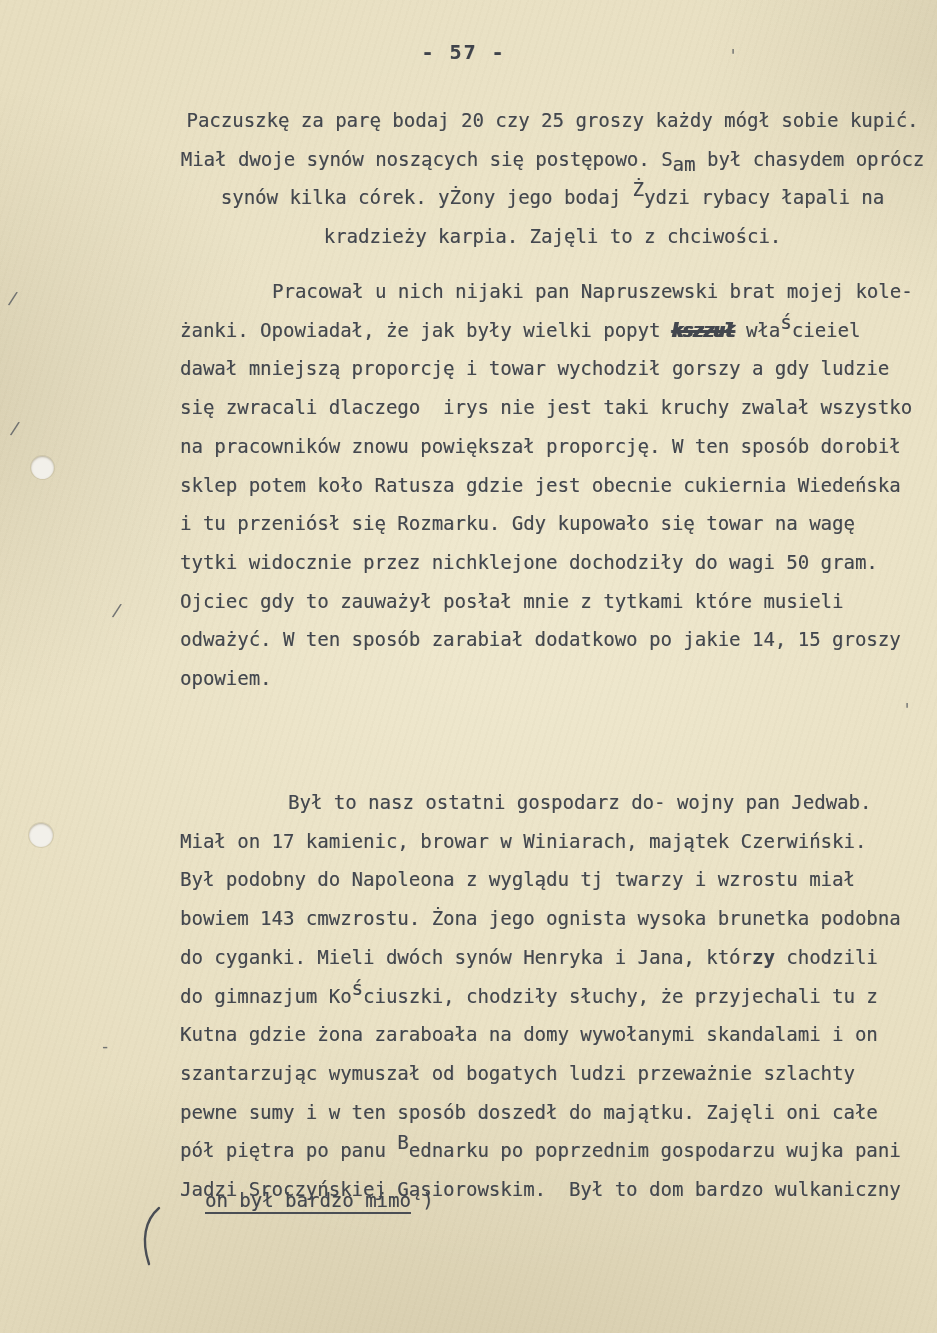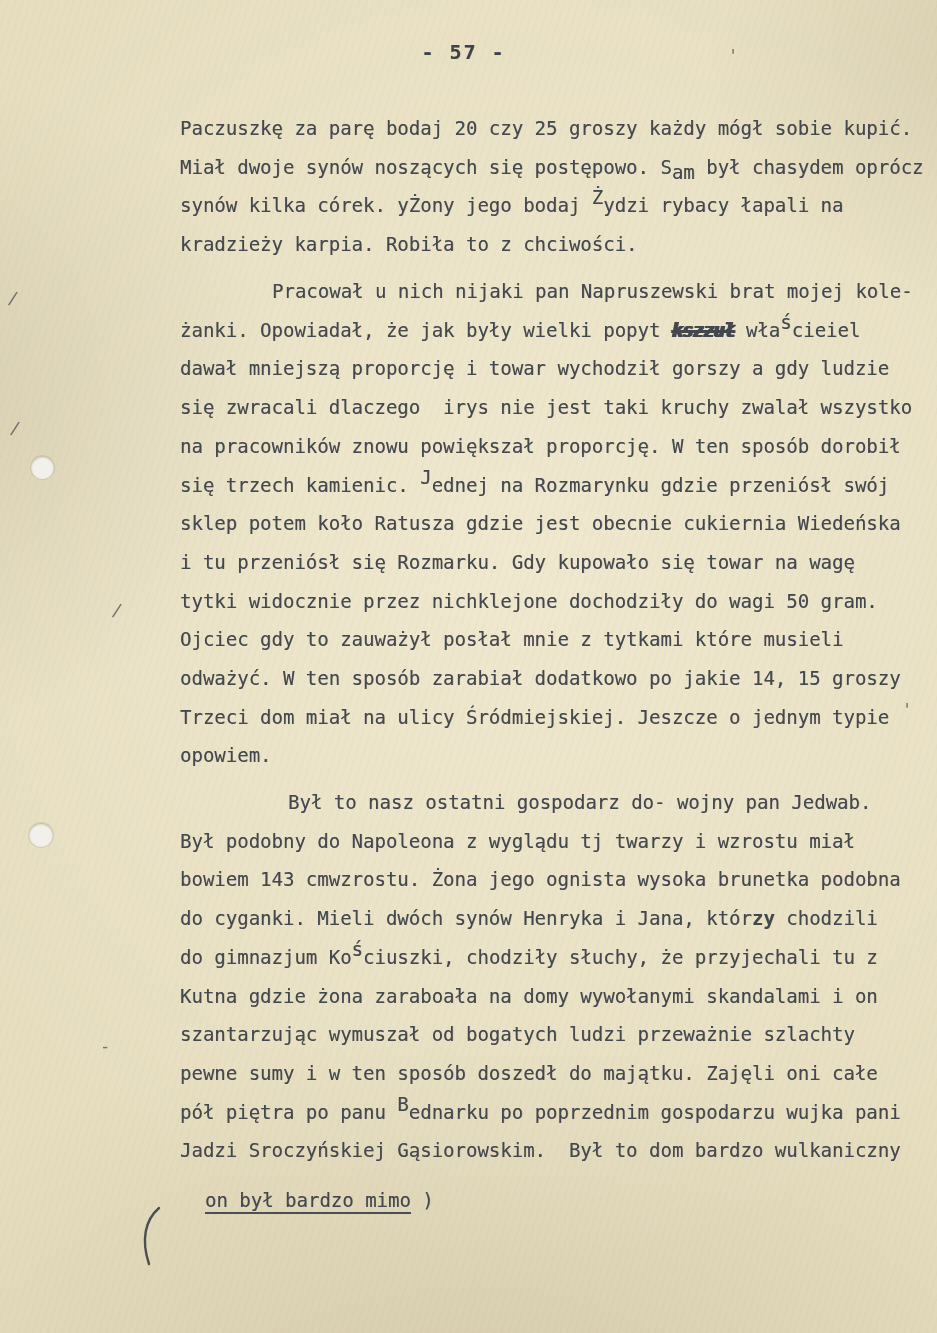--- a/index.html
+++ b/index.html
@@ -36,21 +36,21 @@
     font-size:20px;font-weight:bold;
     letter-spacing:2px;
     color:#3f434b;
     text-shadow:0.4px 0.4px 0.5px rgba(63,67,75,0.45);
   }
   .text{
     position:absolute;left:180px;width:745px;
     font-size:19px;line-height:38.7px;
     text-shadow:0.4px 0.4px 0.5px rgba(63,67,75,0.40);
   }
-  .para-1{top:109px;}
+  .para-1{top:101px;text-align:center;}
   .para-2{top:272px;}
   .para-3{top:783px;}
   .para-3-end{top:1190px;line-height:21.5px;}
   .line{white-space:pre;}
   .para-2 .line.indent{text-indent:92px;}
   .para-3 .line.indent{text-indent:108px;}
   .seg-sup{position:relative;top:-8px;}
   .seg-sub{position:relative;top:5px;}
   .seg-bold{font-weight:bold;}
   .seg-xout{
@@ -84,39 +84,38 @@
 
   <div class="punch punch-1"></div>
   <div class="punch punch-2"></div>
 
   <div class="page-number">- 57 -</div>
 
   <div class="text para-1">
       <div class="line"><span>Paczuszkę za parę bodaj 20 czy 25 groszy każdy mógł sobie kupić.</span></div>
       <div class="line"><span>Miał dwoje synów noszących się postępowo. S</span><span class="seg-sub">am</span><span> był chasydem oprócz</span></div>
       <div class="line"><span>synów kilka córek. yŻony jego bodaj </span><span class="seg-sup">Ż</span><span>ydzi rybacy łapali na</span></div>
-      <div class="line"><span>kradzieży karpia. Robiła to z chciwości.</span></div>
+      <div class="line"><span>kradzieży karpia. Zajęli to z chciwości.</span></div>
     </div>
   <div class="text para-2">
       <div class="line indent"><span>Pracował u nich nijaki pan Napruszewski brat mojej kole-</span></div>
       <div class="line"><span>żanki. Opowiadał, że jak były wielki popyt </span><span class="seg-xout">kszzuł</span><span> wła</span><span class="seg-sup">ś</span><span>cieiel</span></div>
       <div class="line"><span>dawał mniejszą proporcję i towar wychodził gorszy a gdy ludzie</span></div>
       <div class="line"><span>się zwracali dlaczego  irys nie jest taki kruchy zwalał wszystko</span></div>
       <div class="line"><span>na pracowników znowu powiększał proporcję. W ten sposób dorobił</span></div>
-      <div class="line"><span>się trzech kamienic. </span><span class="seg-sup">J</span><span>ednej na Rozmarynku gdzie przeniósł swój</span></div>
       <div class="line"><span>sklep potem koło Ratusza gdzie jest obecnie cukiernia Wiedeńska</span></div>
       <div class="line"><span>i tu przeniósł się Rozmarku. Gdy kupowało się towar na wagę</span></div>
       <div class="line"><span>tytki widocznie przez nichklejone dochodziły do wagi 50 gram.</span></div>
       <div class="line"><span>Ojciec gdy to zauważył posłał mnie z tytkami które musieli</span></div>
       <div class="line"><span>odważyć. W ten sposób zarabiał dodatkowo po jakie 14, 15 groszy</span></div>
-      <div class="line"><span>Trzeci dom miał na ulicy Śródmiejskiej. Jeszcze o jednym typie</span></div>
       <div class="line"><span>opowiem.</span></div>
     </div>
   <div class="text para-3">
       <div class="line indent"><span>Był to nasz ostatni gospodarz do- wojny pan Jedwab.</span></div>
+      <div class="line"><span>Miał on 17 kamienic, browar w Winiarach, majątek Czerwiński.</span></div>
       <div class="line"><span>Był podobny do Napoleona z wyglądu tj twarzy i wzrostu miał</span></div>
       <div class="line"><span>bowiem 143 cmwzrostu. Żona jego ognista wysoka brunetka podobna</span></div>
       <div class="line"><span>do cyganki. Mieli dwóch synów Henryka i Jana, któr</span><span class="seg-bold">zy</span><span> chodzili</span></div>
       <div class="line"><span>do gimnazjum Ko</span><span class="seg-sup">ś</span><span>ciuszki, chodziły słuchy, że przyjechali tu z</span></div>
       <div class="line"><span>Kutna gdzie żona zaraboała na domy wywołanymi skandalami i on</span></div>
       <div class="line"><span>szantarzując wymuszał od bogatych ludzi przeważnie szlachty</span></div>
       <div class="line"><span>pewne sumy i w ten sposób doszedł do majątku. Zajęli oni całe</span></div>
       <div class="line"><span>pół piętra po panu </span><span class="seg-sup">B</span><span>ednarku po poprzednim gospodarzu wujka pani</span></div>
       <div class="line"><span>Jadzi Sroczyńskiej Gąsiorowskim.  Był to dom bardzo wulkaniczny</span></div>
     </div>

